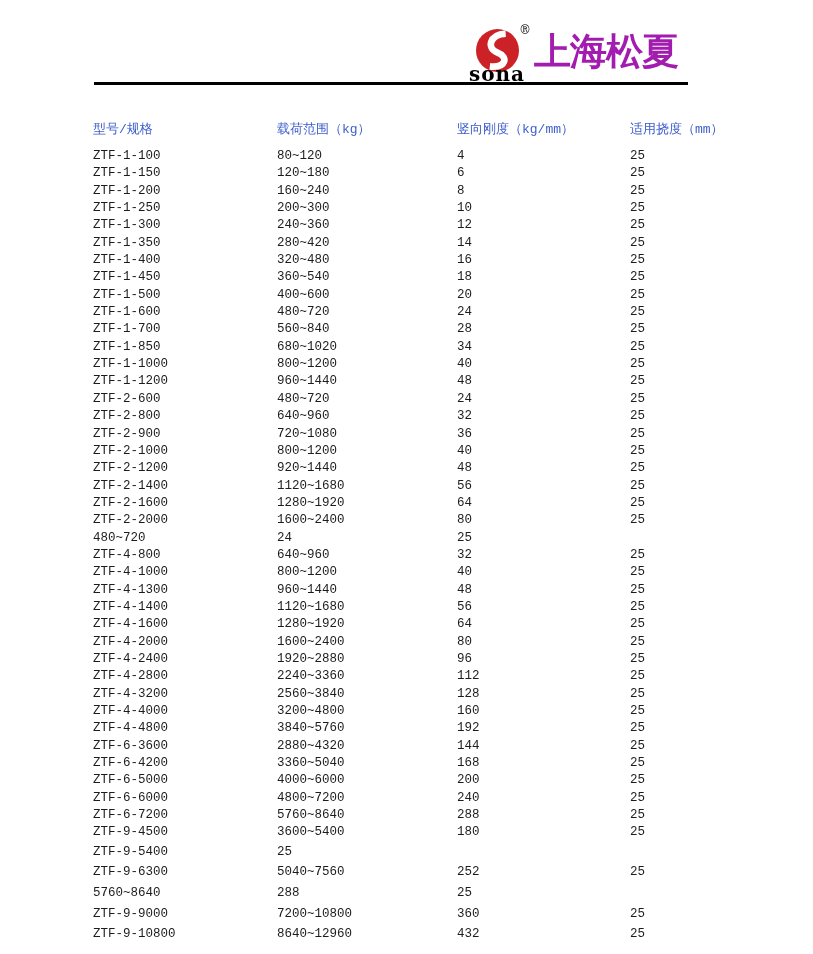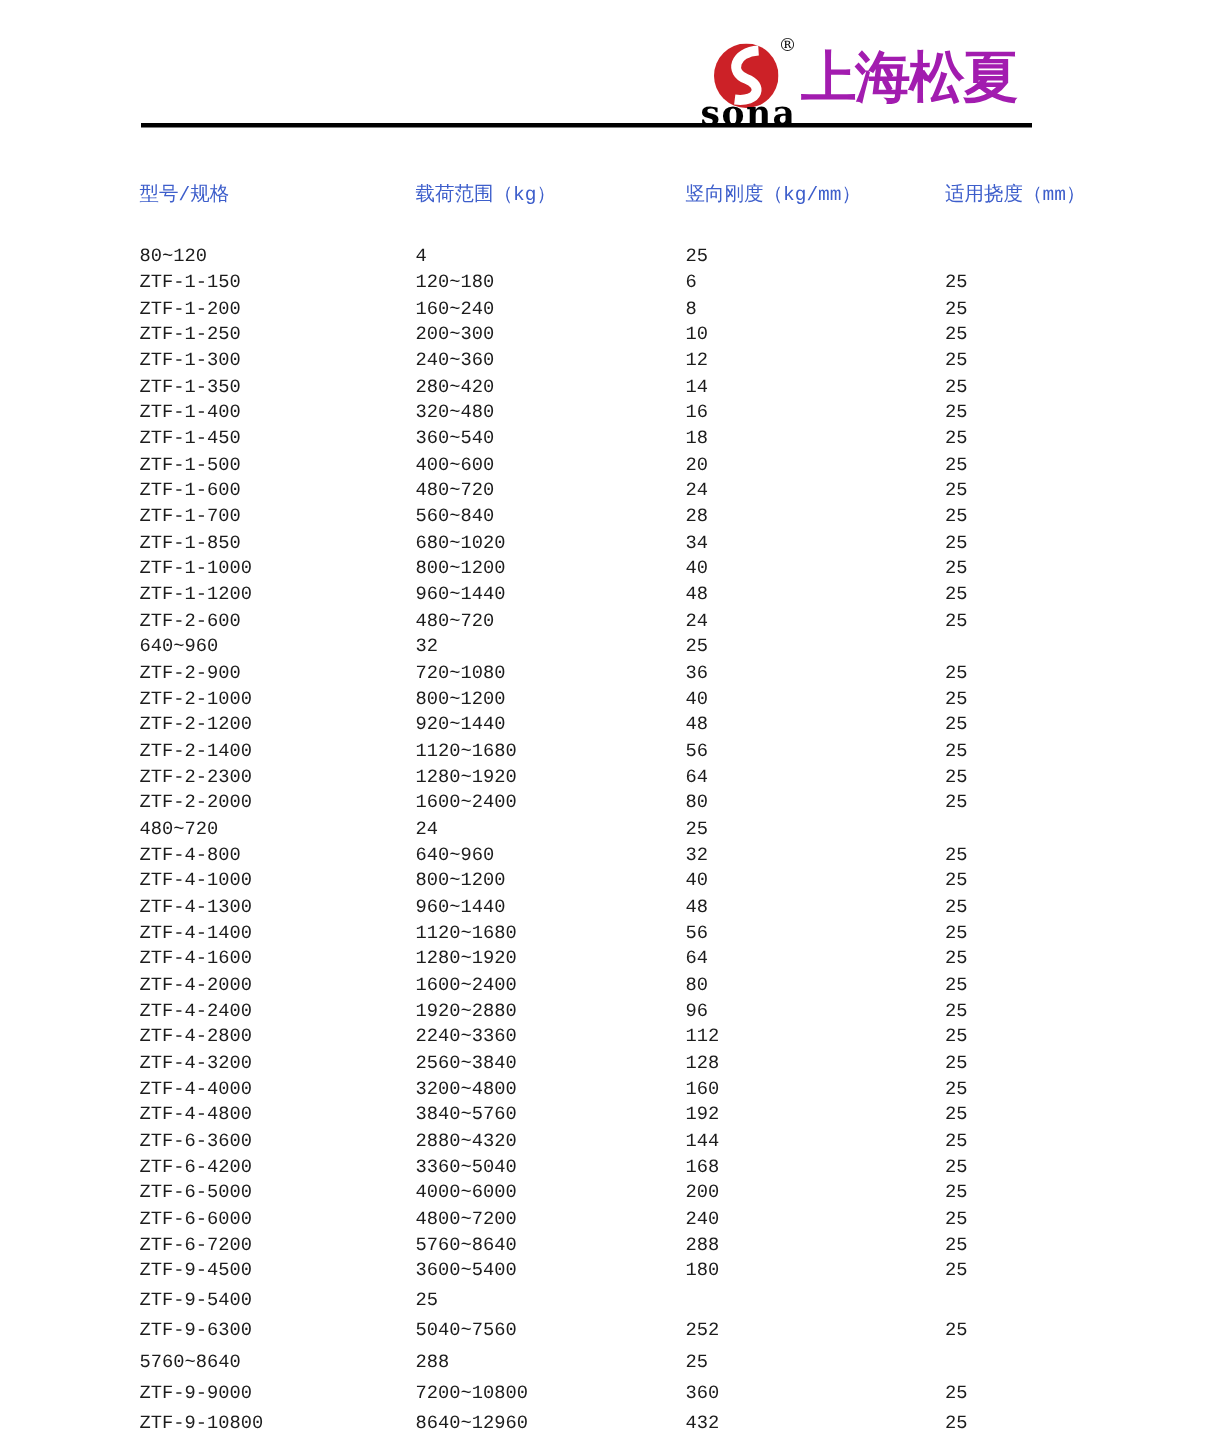--- a/index.html
+++ b/index.html
@@ -17,36 +17,36 @@
   .logo-s-shape{stroke:#ffffff;stroke-width:6.5;fill:none;}
   .reg{
     position:absolute;left:519px;top:23px;
     font-family:"DejaVu Serif","Liberation Serif",serif;
     font-size:12px;color:#111;
   }
   .brand{
     position:absolute;left:467px;top:62px;width:60px;
     text-align:center;
     font-family:"DejaVu Serif","Liberation Serif",serif;
-    font-weight:bold;font-size:23px;letter-spacing:1px;color:#000;
+    font-weight:bold;font-size:20px;letter-spacing:1px;color:#000;
   }
   .company{
     position:absolute;left:534px;top:27px;
     font-size:37px;font-weight:bold;letter-spacing:-1px;
     font-family:"DejaVu Sans","Liberation Sans",sans-serif;
     color:#a21caf;white-space:nowrap;
   }
   .rule{position:absolute;left:94px;top:82px;width:594px;height:3px;background:#000;}
 
   
   .spec-table{position:absolute;left:93px;top:121px;width:660px;}
   .thead,.tr{display:grid;grid-template-columns:184px 180px 173px 100px;}
   .thead{
     color:var(--header-color,#3d5ecb);
-    font-size:13px;line-height:17px;margin-bottom:25px;
+    font-size:13px;line-height:17px;margin-bottom:10px;
     white-space:nowrap;
   }
   .th{overflow:visible;}
   .tr{height:17.35px;line-height:17.35px;}
   .tr:nth-child(n+41){height:20.6px;line-height:20.6px;}
   .td{font-size:12.5px;white-space:nowrap;}
 </style>
 </head>
 <body>
 
@@ -66,20 +66,21 @@
 
   <div class="spec-table">
     <div class="thead" id="thead">
         <div class="th">型号/规格</div>
         <div class="th">载荷范围（kg）</div>
         <div class="th">竖向刚度（kg/mm）</div>
         <div class="th">适用挠度（mm）</div>
       </div>
     <div class="tbody" id="tbody">
         <div class="tr">
+          <div class="td">ZTF-1-100</div>
           <div class="td">80~120</div>
           <div class="td">4</div>
           <div class="td">25</div>
         </div>
         <div class="tr">
           <div class="td">ZTF-1-150</div>
           <div class="td">120~180</div>
           <div class="td">6</div>
           <div class="td">25</div>
         </div>
@@ -155,20 +156,21 @@
           <div class="td">48</div>
           <div class="td">25</div>
         </div>
         <div class="tr">
           <div class="td">ZTF-2-600</div>
           <div class="td">480~720</div>
           <div class="td">24</div>
           <div class="td">25</div>
         </div>
         <div class="tr">
+          <div class="td">ZTF-2-800</div>
           <div class="td">640~960</div>
           <div class="td">32</div>
           <div class="td">25</div>
         </div>
         <div class="tr">
           <div class="td">ZTF-2-900</div>
           <div class="td">720~1080</div>
           <div class="td">36</div>
           <div class="td">25</div>
         </div>
@@ -184,21 +186,21 @@
           <div class="td">48</div>
           <div class="td">25</div>
         </div>
         <div class="tr">
           <div class="td">ZTF-2-1400</div>
           <div class="td">1120~1680</div>
           <div class="td">56</div>
           <div class="td">25</div>
         </div>
         <div class="tr">
-          <div class="td">ZTF-2-2300</div>
+          <div class="td">ZTF-2-1600</div>
           <div class="td">1280~1920</div>
           <div class="td">64</div>
           <div class="td">25</div>
         </div>
         <div class="tr">
           <div class="td">ZTF-2-2000</div>
           <div class="td">1600~2400</div>
           <div class="td">80</div>
           <div class="td">25</div>
         </div>

